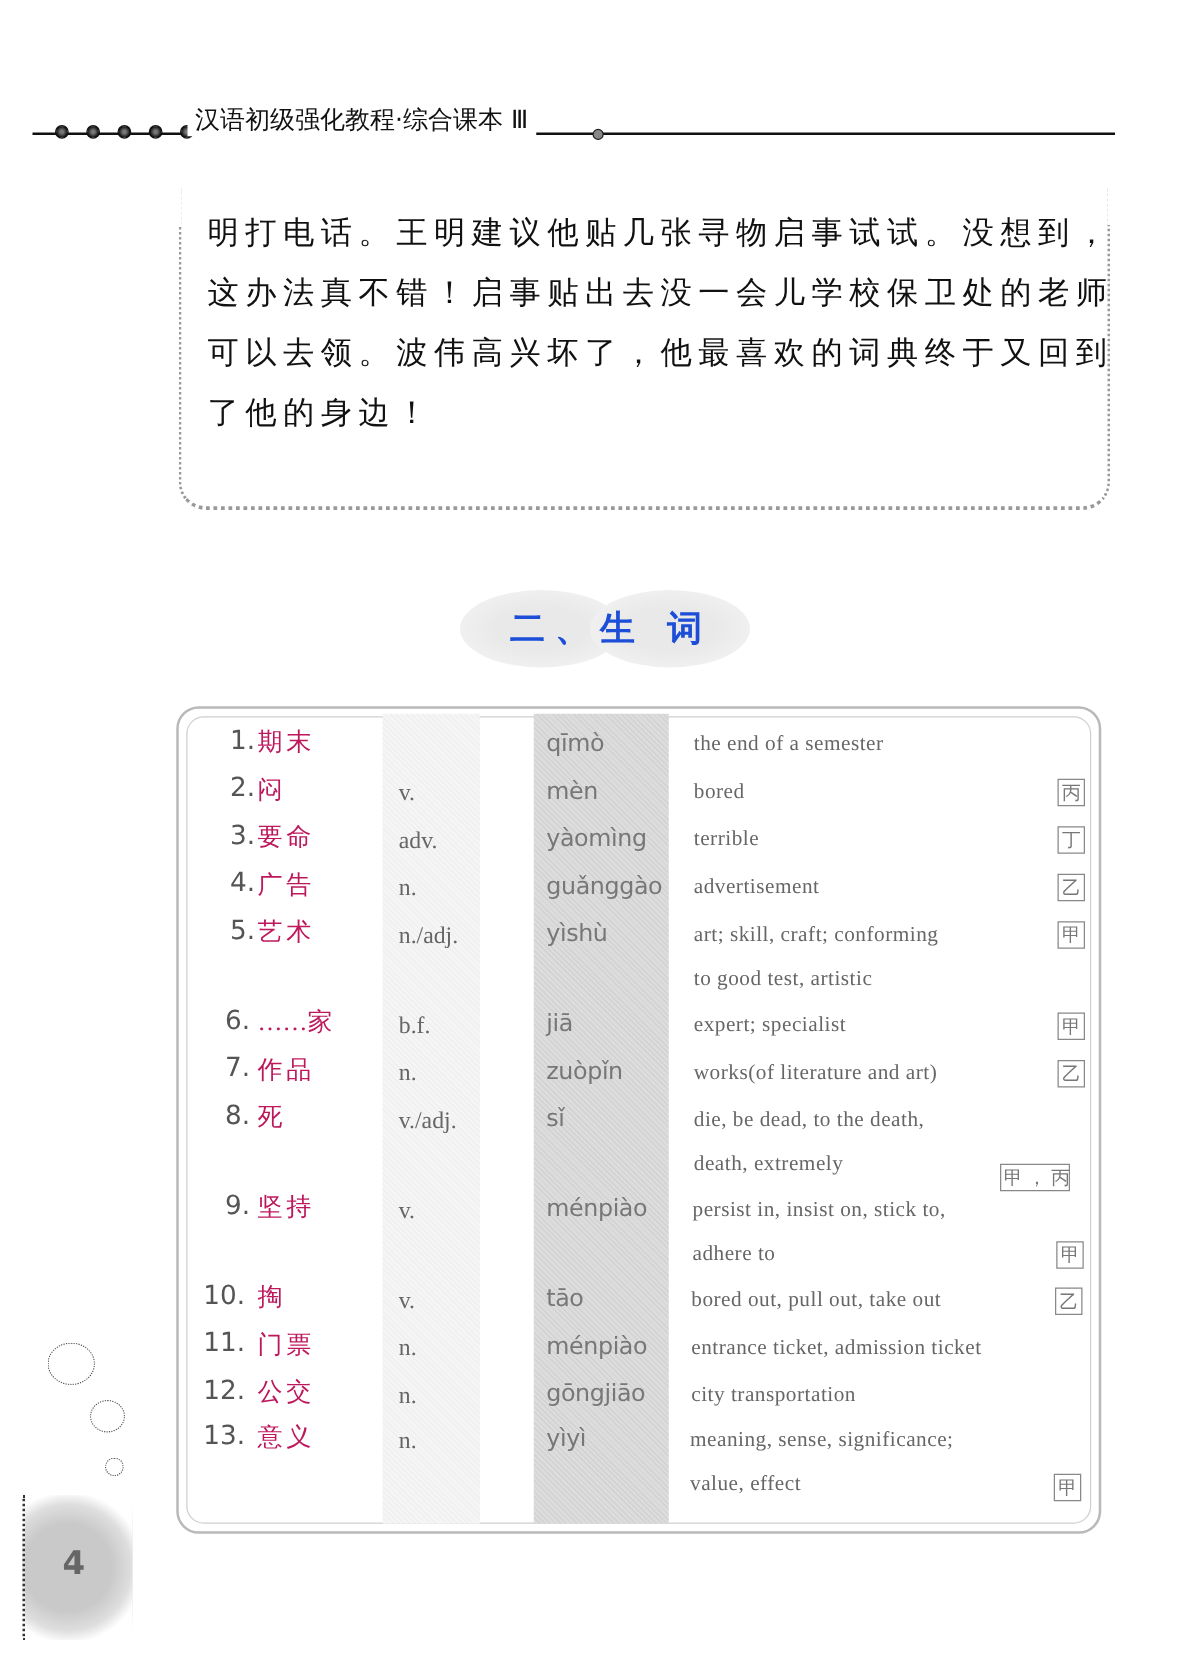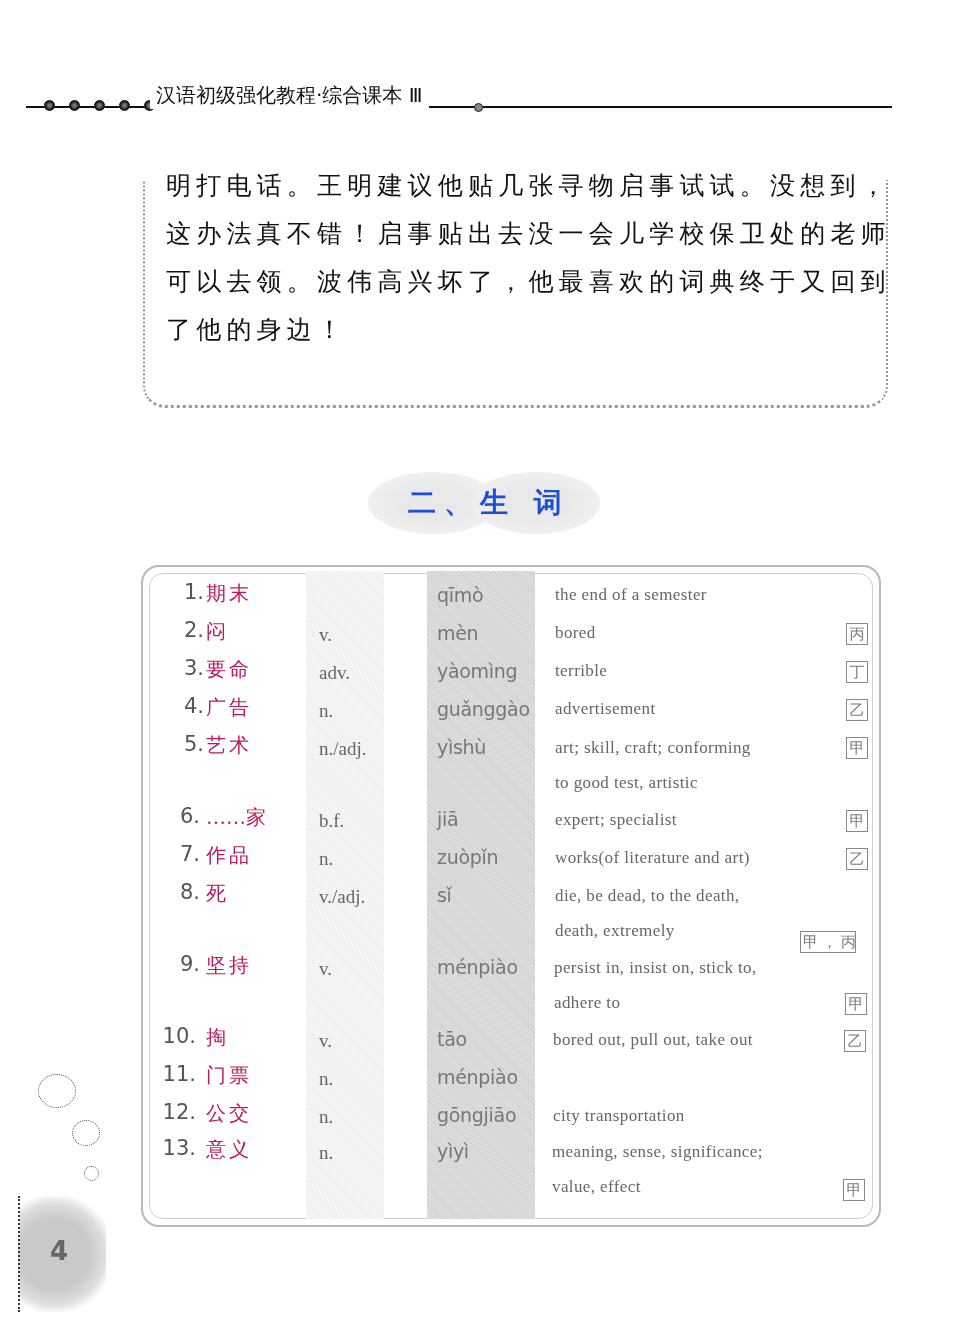--- a/index.html
+++ b/index.html
@@ -251,20 +251,21 @@
     <span class="v-pin" style="top:4px">tāo</span>
     <span class="v-def" style="left:553px;top:6px">bored out, pull out, take out</span>
     <span class="v-level" style="left:844px;top:6px;width:22px">乙</span>
   </div>
 
   <div class="vocab-row" style="top:1062px">
     <span class="v-num" style="left:152px">11.</span>
     <span class="v-word">门票</span>
     <span class="v-pos" style="top:6px">n.</span>
     <span class="v-pin" style="top:4px">ménpiào</span>
+    <span class="v-def" style="left:553px;top:6px">entrance ticket, admission ticket</span>
   </div>
 
   <div class="vocab-row" style="top:1100px">
     <span class="v-num" style="left:152px">12.</span>
     <span class="v-word">公交</span>
     <span class="v-pos" style="top:6px">n.</span>
     <span class="v-pin" style="top:4px">gōngjiāo</span>
     <span class="v-def" style="left:553px;top:6px">city transportation</span>
   </div>
 

